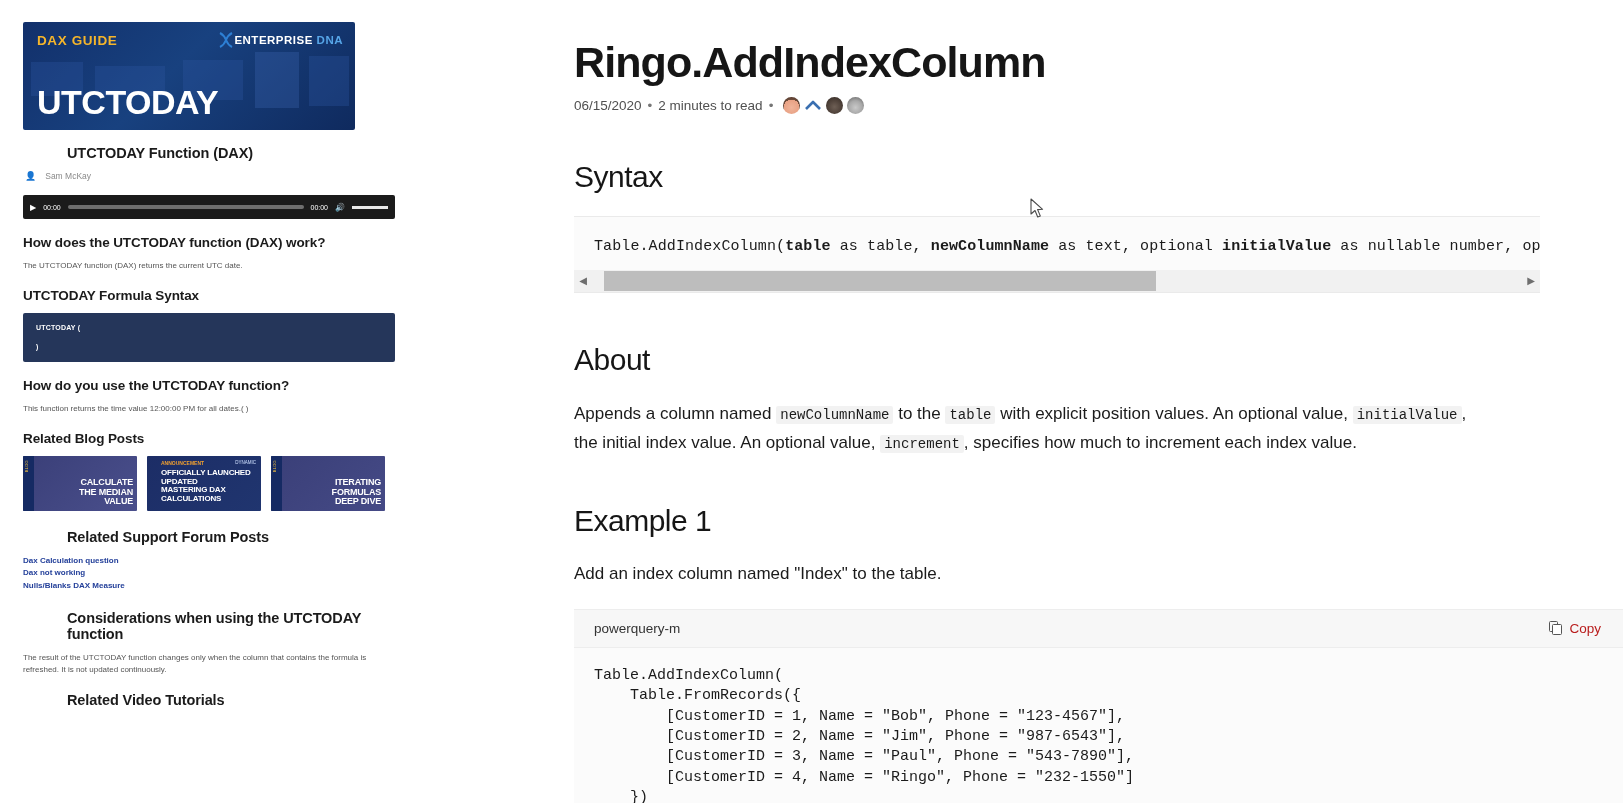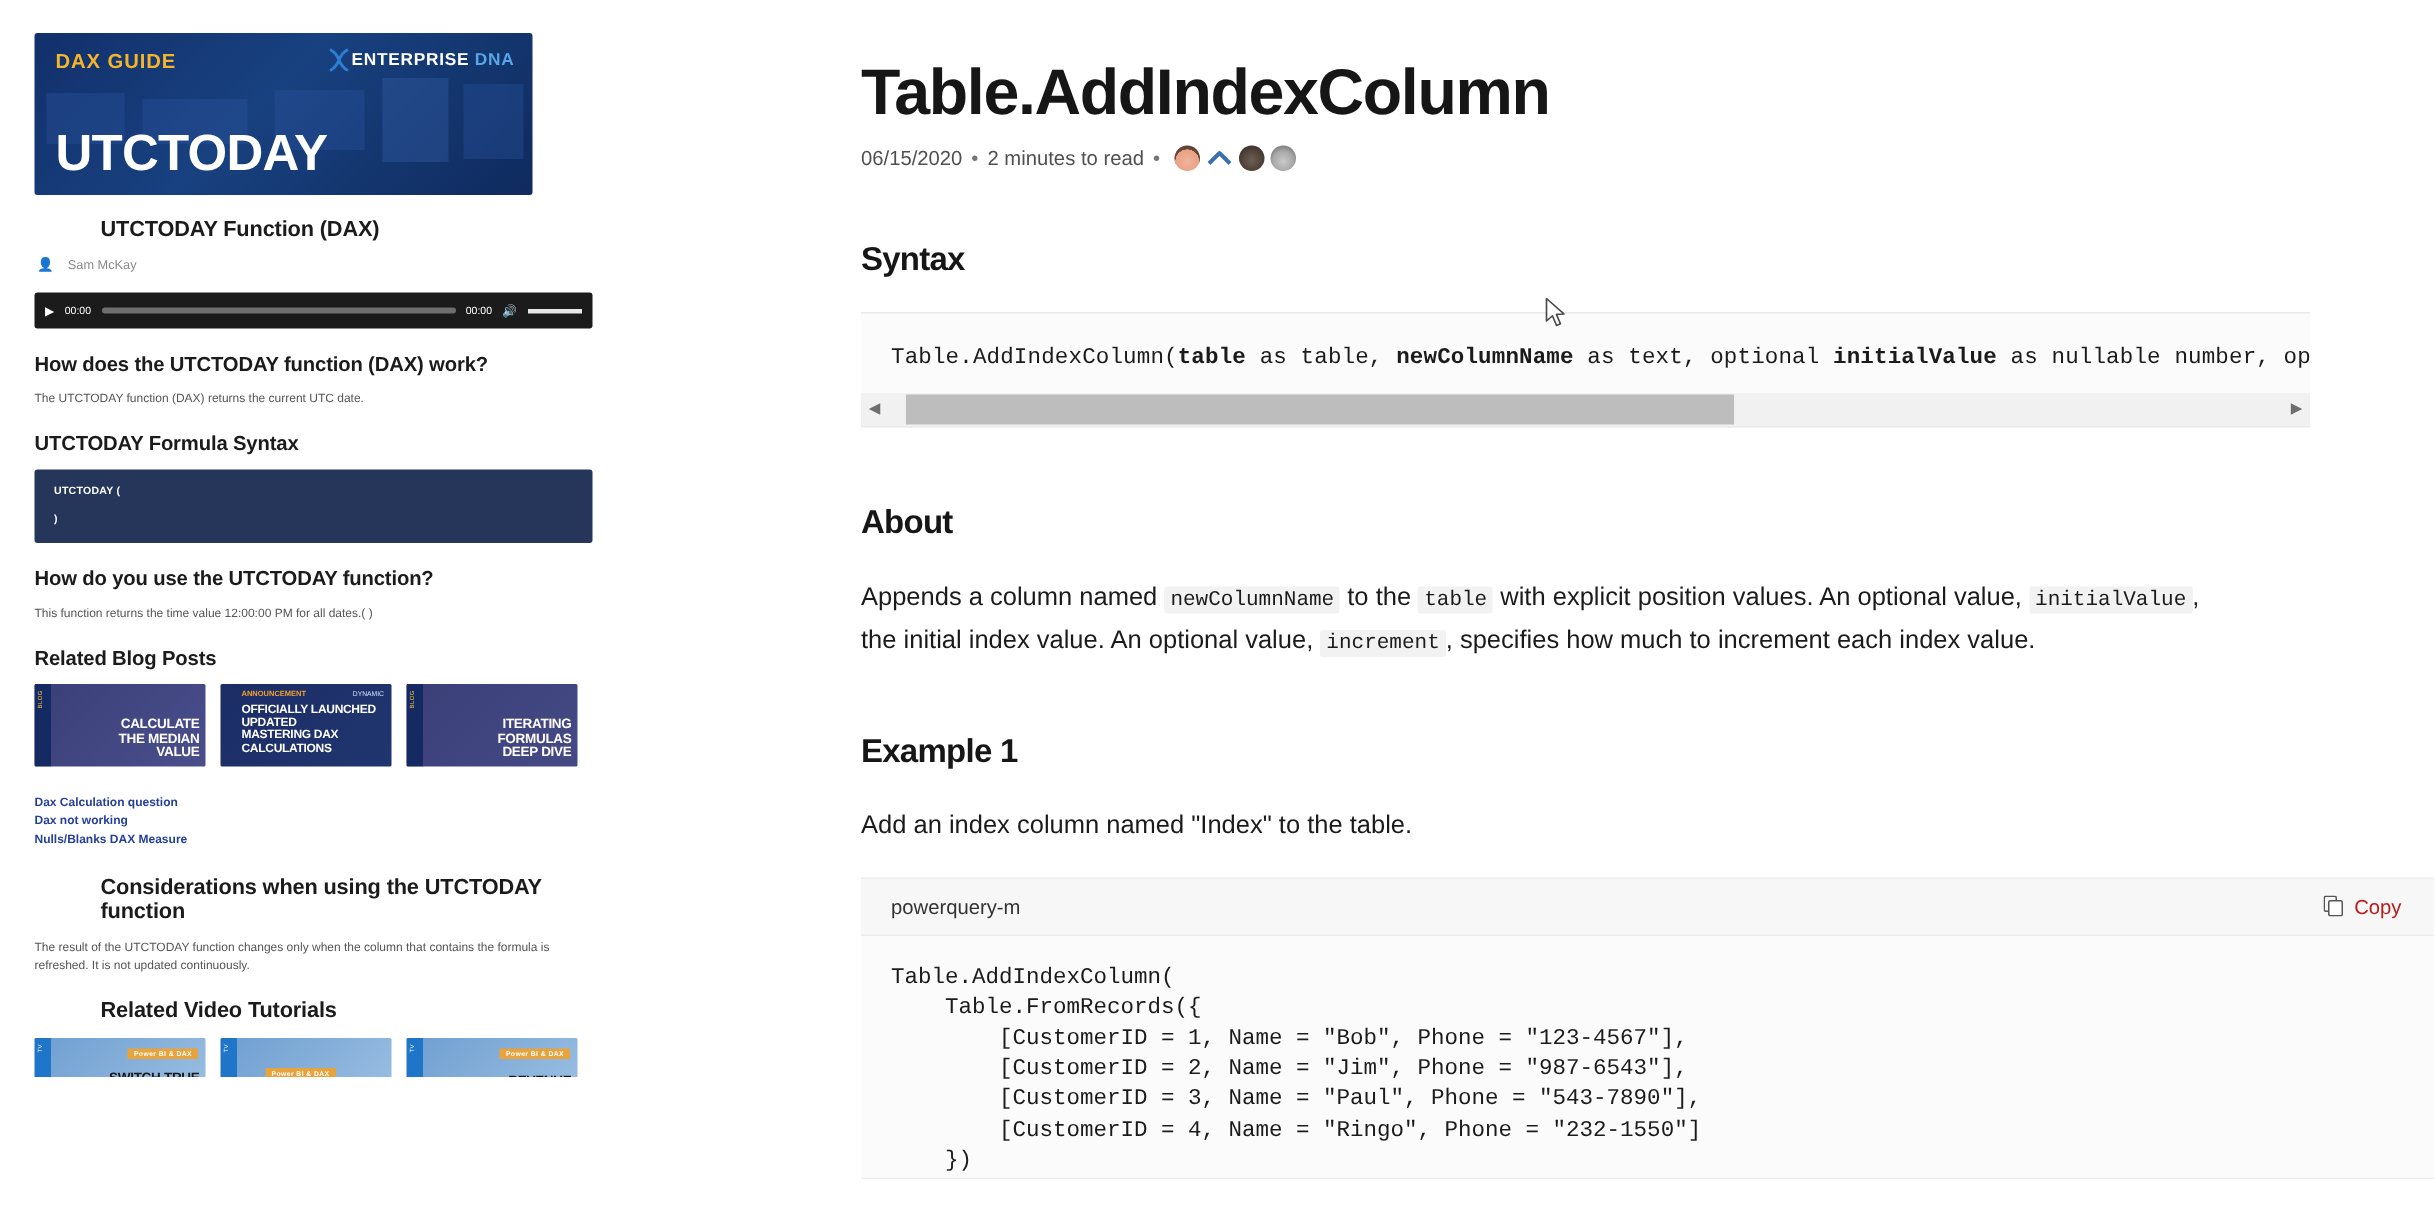--- a/index.html
+++ b/index.html
@@ -129,21 +129,21 @@
   }
   .doc-meta .dot { color:#767676; }
   .avatars { display:flex; align-items:center; gap: 4px; margin-left: 4px; }
   .avatar { width:17px; height:17px; border-radius:50%; background:#9a9a9a; display:block; }
   .avatar.a1 { background: radial-gradient(circle at 50% 62%, #f0b49a 0%, #e8a184 58%, #6b4a3a 59%, #4a3226 100%); }
   .avatar.a3 { background: radial-gradient(circle at 50% 58%, #6e5f55 0%, #4d4038 55%, #2d2520 100%); }
   .avatar.a4 { background: radial-gradient(circle at 50% 62%, #c9c9c9 0%, #a8a8a8 50%, #5a5a5a 100%); }
   .chevron-avatar { width:18px; height:17px; position:relative; }
   .chevron-avatar svg { display:block; }
   .sec-h2 {
-    font-size: 22px; font-weight: 700; color:#161616;
+    font-size: 30px; font-weight: 400; color:#161616;
     margin: 0 0 22px 0; letter-spacing:-.5px;
   }
   .sec-h2.about { margin-top: 0; }
   .syntax-box {
     position: relative; background:#fbfbfb; border:1px solid #eaeaea;
     border-left: 0; border-right: 0;
     height: 77px; margin-bottom: 50px; margin-right: 83px;
     overflow:hidden;
   }
   .syntax-box .code-line {
@@ -265,20 +265,21 @@
         <span class="tline" style="left:14px; right:auto; text-align:left; top:13px; font-size:8px;">OFFICIALLY LAUNCHED<br>UPDATED<br>MASTERING DAX<br>CALCULATIONS</span>
       </div>
       <div class="thumb blog3">
         <span class="spine">
             <span>BLOG</span>
           </span>
         <span class="tline" style="bottom:4px;">ITERATING<br>FORMULAS<br>DEEP DIVE</span>
       </div>
     </div>
 
+    <div class="lp-h2 big">Related Support Forum Posts</div>
     <div class="forum-links">
       <a href="#">Dax Calculation question</a>
       <a href="#">Dax not working</a>
       <a href="#">Nulls/Blanks DAX Measure</a>
     </div>
 
     <div class="lp-h2 big">Considerations when using the UTCTODAY function</div>
     <div class="lp-p">The result of the UTCTODAY function changes only when the column that contains the formula is refreshed. It is not updated continuously.</div>
 
     <div class="lp-h2 big">Related Video Tutorials</div>
@@ -306,21 +307,21 @@
         <span class="tline" style="bottom:12px;">REVENUE<br>FORECAST</span>
         <span class="sub">FOR PROJECT DATA</span>
       </div>
     </div>
 
   </div>
 
   <div class="right-panel">
     <div class="rp-inner">
 
-      <h1 class="doc-title">Table.AddIndexColumn</h1>
+      <h1 class="doc-title">Ringo.AddIndexColumn</h1>
 
       <div class="doc-meta">
         <span>06/15/2020</span>
         <span class="dot">•</span>
         <span>2 minutes to read</span>
         <span class="dot">•</span>
         <span class="avatars">
           <span class="avatar a1"></span>
           <span class="chevron-avatar">
             <svg width="18" height="17" viewBox="0 0 18 17">

